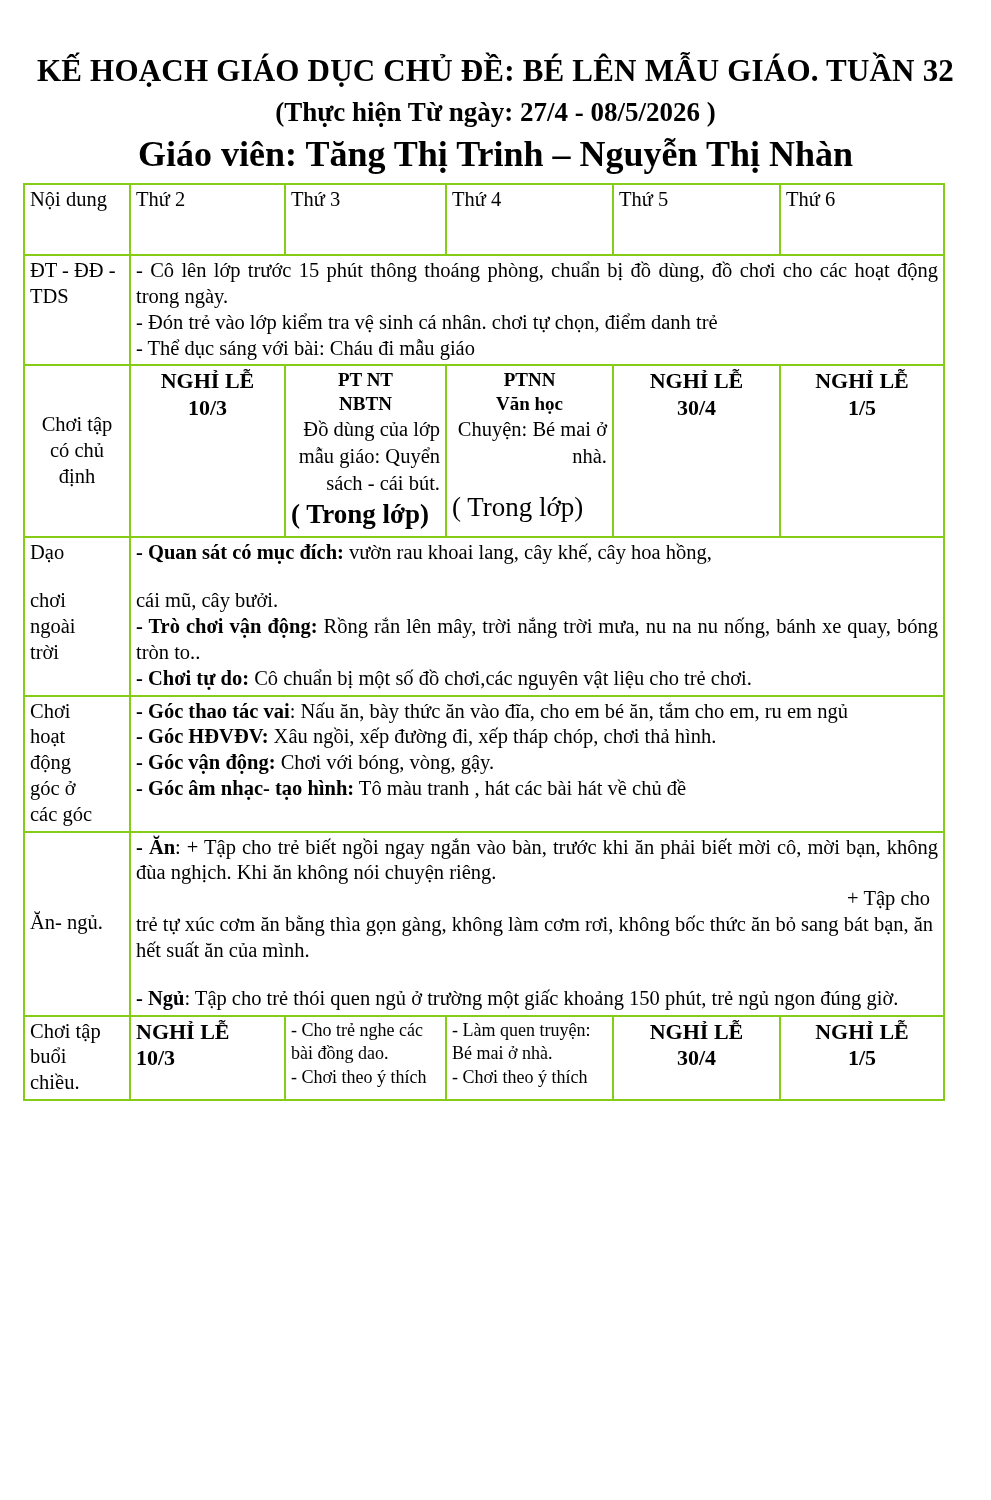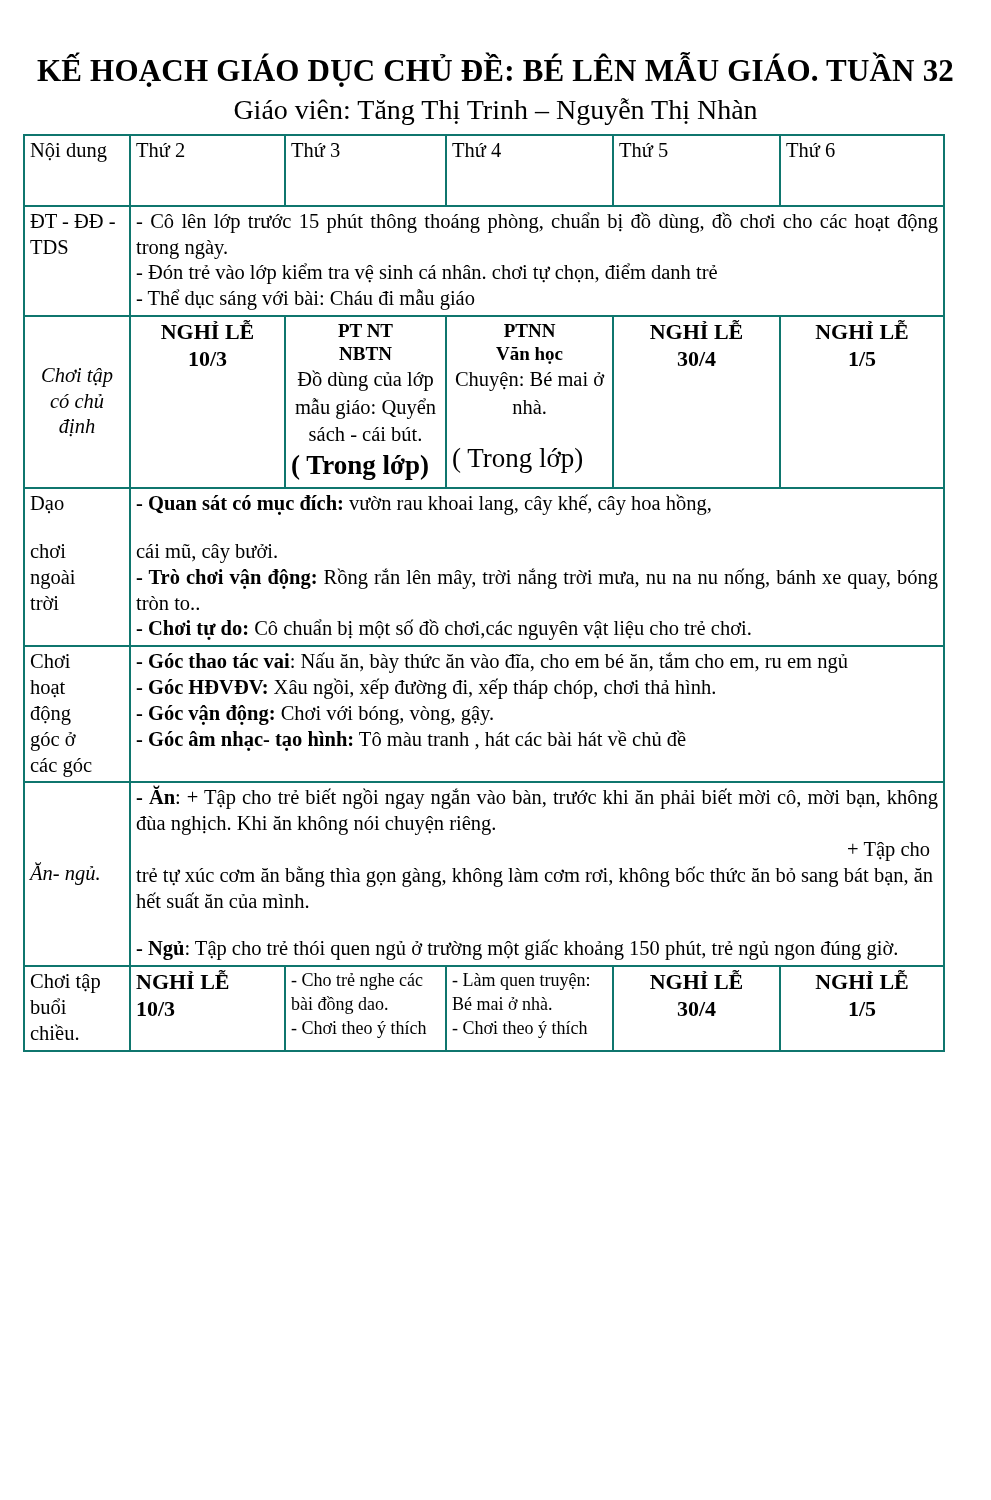--- a/index.html
+++ b/index.html
@@ -36,38 +36,38 @@
     letter-spacing: 0.2px;
     margin: 0;
   }
   .doc-subtitle {
     font-size: 27px;
     font-weight: bold;
     line-height: 1.18;
     margin: 8px 0 0 0;
   }
   .doc-teachers {
-    font-size: 28px;
-    font-weight: normal;
+    font-size: 36px;
+    font-weight: bold;
     line-height: 1.18;
     margin: 4px 0 6px 0;
   }
 
   
   .table-wrap {
     padding: 0 28px 0 19px;
   }
   table.plan {
     border-collapse: collapse;
     width: 920px;
     table-layout: fixed;
     margin: 0;
   }
   table.plan td, table.plan th {
-    border: 2px solid #0f766e;
+    border: 2px solid #84cc16;
     vertical-align: top;
     padding: 2px 5px 3px 5px;
     font-size: 20.5px;
     line-height: 1.26;
     font-weight: normal;
     text-align: left;
   }
   
   col.c-noidung { width: 106px; }
   col.c-t2 { width: 155px; }
@@ -87,21 +87,21 @@
   .hdr-row th { height: 64px; }
 
   td.rowlabel {
     font-weight: bold;
     font-size: 21px;
     line-height: 1.3;
     vertical-align: top;
     padding-top: 6px;
     border-radius: 21px;
   }
-  td.rowlabel.mid { vertical-align: middle; font-style: italic; }
+  td.rowlabel.mid { vertical-align: middle; }
 
   td.body-cell {
     font-size: 21px;
     line-height: 1.3;
   }
 
   
   td.day-cell {
     text-align: left;
     font-size: 20.5px;
@@ -113,21 +113,21 @@
     font-size: 22px;
     line-height: 1.22;
   }
   .lesson-head {
     text-align: center;
     font-weight: bold;
     font-size: 19px;
     line-height: 1.22;
   }
   .lesson-body {
-    text-align: center;
+    text-align: right;
     font-size: 20.5px;
     line-height: 1.33;
     margin-top: 1px;
   }
   .lesson-loc {
     text-align: left;
     font-size: 27px;
     line-height: 1.33;
   }
   .lesson-loc.bold { font-weight: bold; }
@@ -159,20 +159,21 @@
     line-height: 1.22;
   }
 </style>
 </head>
 <body>
 
 <div class="page">
 
   <div class="doc-header">
     <div class="doc-title">KẾ HOẠCH GIÁO DỤC CHỦ ĐỀ: BÉ LÊN MẪU GIÁO. TUẦN 32</div>
+    <div class="doc-subtitle">(Thực hiện Từ ngày: 27/4 - 08/5/2026 )</div>
     <div class="doc-teachers">Giáo viên: Tăng Thị Trinh – Nguyễn Thị Nhàn</div>
   </div>
 
   <div class="table-wrap">
     <table class="plan">
       <colgroup>
         <col class="c-noidung">
         <col class="c-t2">
         <col class="c-t3">
         <col class="c-t4">

